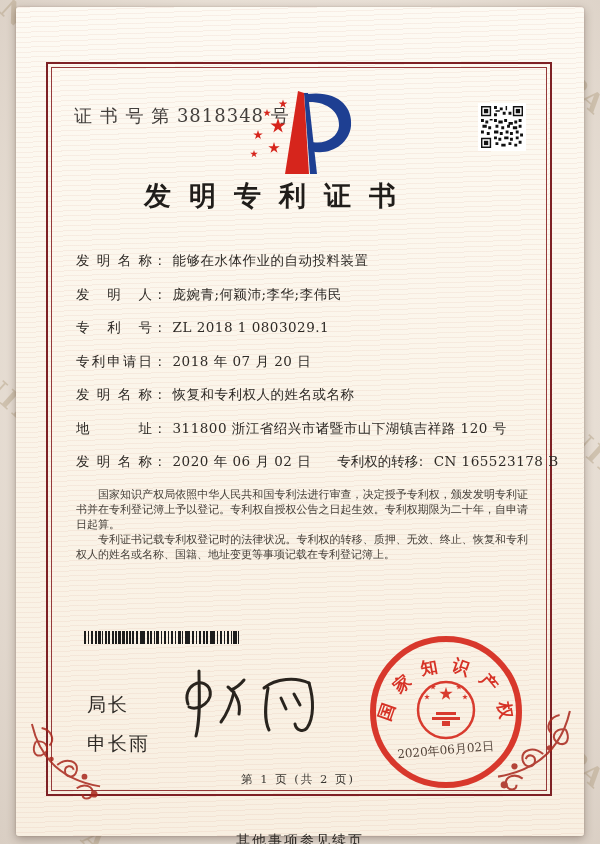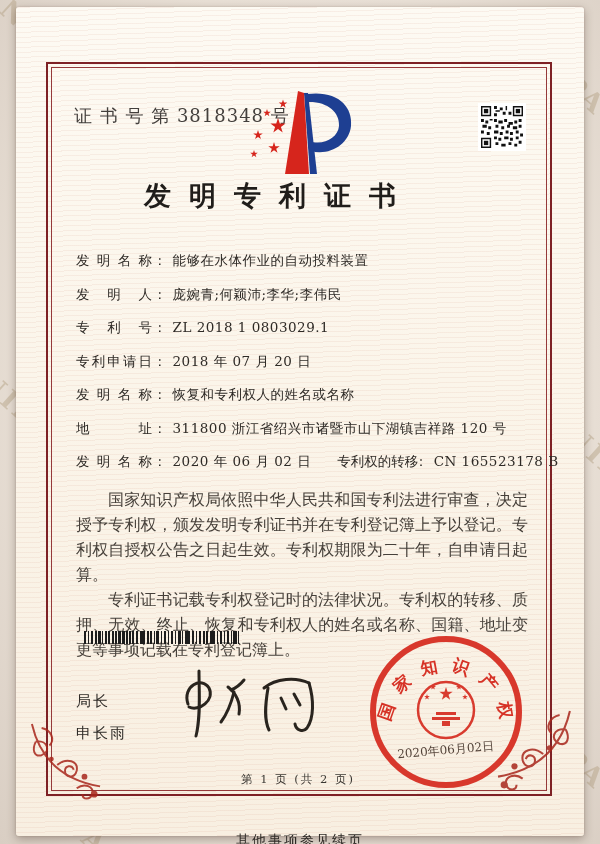--- a/index.html
+++ b/index.html
@@ -55,33 +55,33 @@
   .f-pair + .f-pair{ margin-left:26px; }
   .f-label{
     display:inline-block; width:76px; text-align:justify; text-align-last:justify;
     vertical-align:top;
   }
   .f-colon{ display:inline-block; margin:0 6px 0 1px; }
   .f-value{ letter-spacing:0.5px; }
 
   .body-text{
     position:absolute; left:76px; top:487px; width:452px;
-    font-size:16px; line-height:25px; color:#46403a; text-align:justify;
+    font-size:11px; line-height:15px; color:#46403a; text-align:justify;
   }
   .body-text p{ text-indent:2em; }
 
   .barcode{
     position:absolute; left:84px; top:631px; width:156px; height:13px;
     background:
       repeating-linear-gradient(90deg,#1c1c1c 0 1.5px, transparent 1.5px 3.5px),
       repeating-linear-gradient(90deg,#1c1c1c 0 1px, transparent 1px 8px),
       repeating-linear-gradient(90deg,transparent 0 11px, #1c1c1c 11px 13.5px, transparent 13.5px 23px);
   }
 
-  .officer{ position:absolute; left:76px; top:692px; font-size:15px; color:#2e2a26; }
+  .officer{ position:absolute; left:87px; top:692px; font-size:19px; color:#2e2a26; }
   .officer div{ margin-bottom:13px; letter-spacing:2px; }
   .signature{ position:absolute; left:168px; top:664px; width:165px; height:80px; }
 
   .seal{ position:absolute; left:364px; top:630px; width:164px; height:164px; }
 
   .corner-orn{ position:absolute; }
   .orn-bl{ left:28px; top:722px; width:74px; height:82px; }
   .orn-br{ left:496px; top:706px; width:78px; height:92px; transform:scaleX(-1); }
 
   .page-num{

